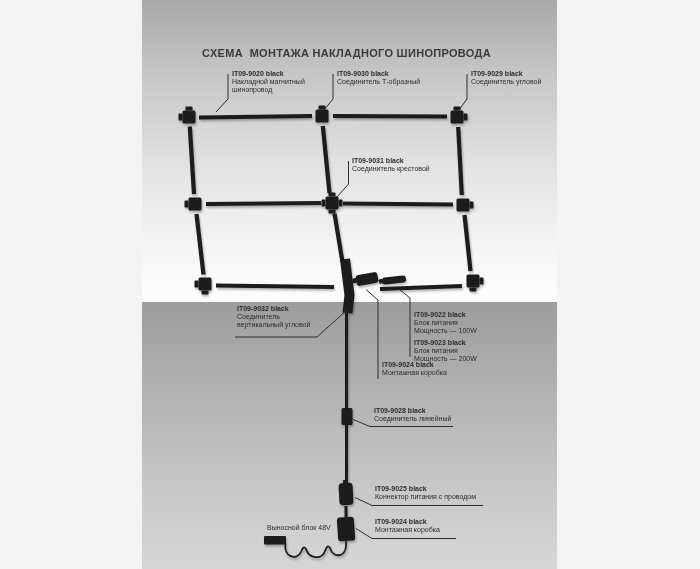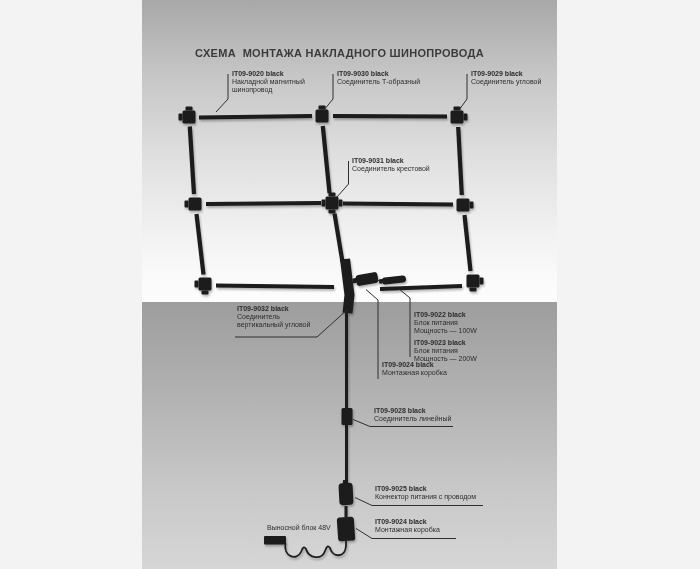--- a/index.html
+++ b/index.html
@@ -2,21 +2,21 @@
 <html style="--ink: #1a1a1a; --label: #2d2d2d; --page-bg: #f3f3f3;"><head>
 <meta charset="utf-8">
 <style>
   html,body{margin:0;padding:0;}
   .stage{position:relative;width:700px;height:569px;background:var(--page-bg,#f3f3f3);
          overflow:hidden;font-family:"Liberation Sans",sans-serif;}
   .panel-top{position:absolute;left:142px;top:0;width:415px;height:302px;
     background:linear-gradient(180deg,#a8a8a8 0%,#c6c6c6 25%,#e2e2e2 55%,#f8f8f8 88%,#fdfdfd 100%);}
   .panel-bottom{position:absolute;left:142px;top:302px;width:415px;height:267px;
     background:linear-gradient(180deg,#9d9d9d 0%,#b2b2b2 35%,#c8c8c8 70%,#d6d6d6 100%);}
-  .title{position:absolute;left:132px;top:11px;width:415px;text-align:center;
+  .title{position:absolute;left:139px;top:11px;width:415px;text-align:center;
     font-weight:bold;font-size:11px;line-height:17px;color:#3b3b3b;letter-spacing:.3px;white-space:pre;}
   svg.overlay{position:absolute;left:0;top:0;width:700px;height:569px;}
   .lbl{position:absolute;font-size:7px;line-height:8px;color:var(--label,#2d2d2d);white-space:nowrap;}
   .lbl b{display:block;font-weight:bold;}
   .lbl span{display:block;}
   .track{stroke:var(--ink,#1a1a1a);stroke-width:4.2;}
   .conn{fill:var(--ink,#1a1a1a);}
   .leader{stroke:#2f2f2f;stroke-width:1;fill:none;}
   .thick{stroke:var(--ink,#1a1a1a);stroke-width:10;fill:none;stroke-linejoin:round;}
   .dropline{stroke:var(--ink,#1a1a1a);stroke-width:3;}

